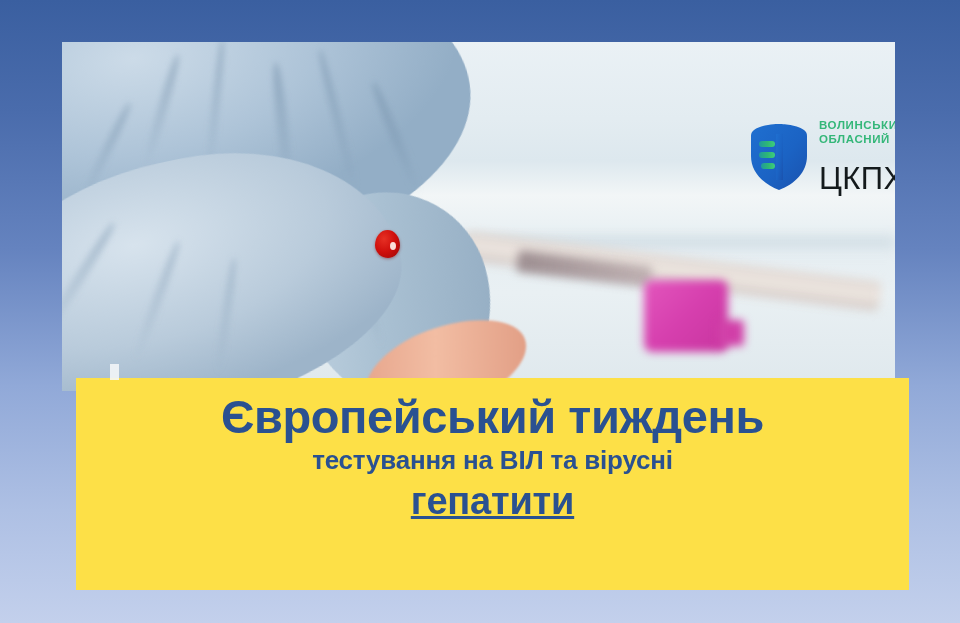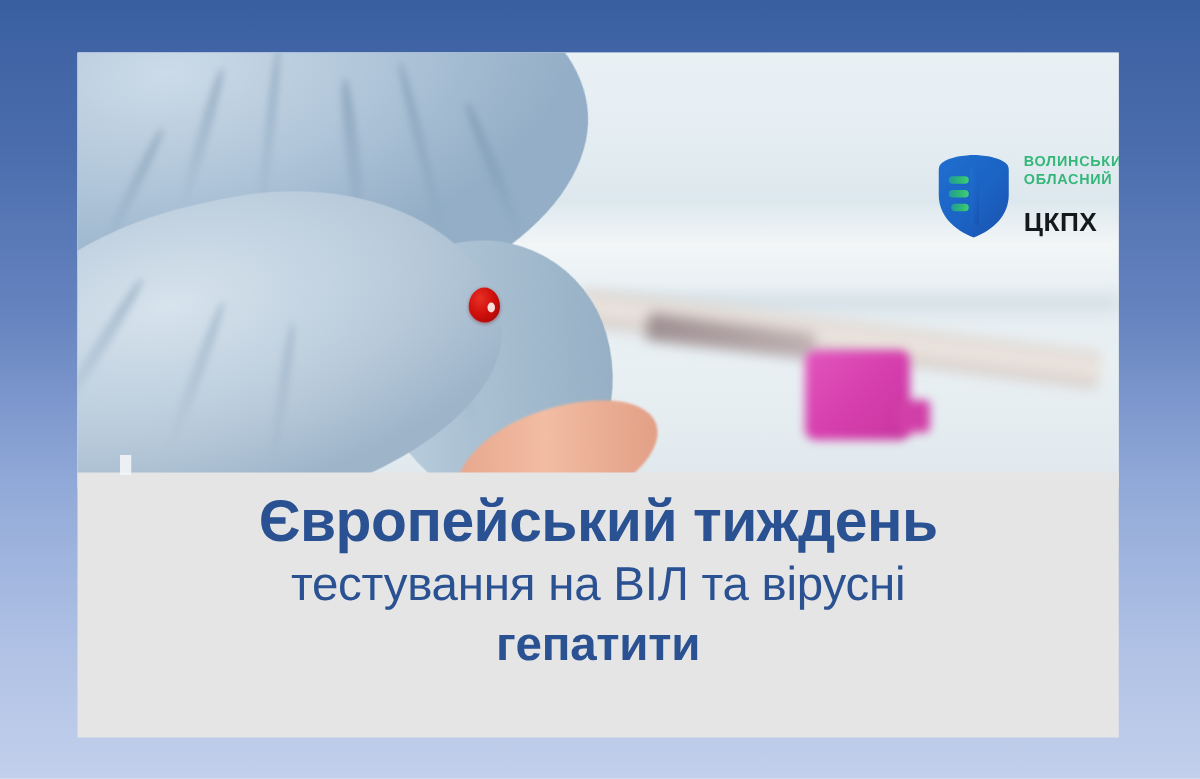--- a/index.html
+++ b/index.html
@@ -280,34 +280,34 @@
     margin-bottom: 2px;
   }
   .logo-sub2 {
     font-size: 11.5px;
     font-weight: bold;
     letter-spacing: 0.6px;
     color: #34b779;
     margin-bottom: 18px;
   }
   .logo-main {
-    font-size: 21px;
-    font-weight: bold;
+    font-size: 31px;
+    font-weight: normal;
     letter-spacing: 0.4px;
     color: #141a1c;
   }
 
   
   .text-panel {
     position: absolute;
-    left: 62px;
+    left: 76px;
     top: 378px;
     width: 833px;
     height: 212px;
-    background: #e5e5e5;
+    background: #fde047;
     display: flex;
     flex-direction: column;
     align-items: center;
     justify-content: flex-start;
     padding-top: 14px;
   }
   
   .panel-notch {
     position: absolute;
     left: 34px;
@@ -319,36 +319,37 @@
 
   .title-line1 {
     font-size: 47px;
     font-weight: bold;
     color: #2a5191;
     letter-spacing: -0.4px;
     line-height: 1.08;
     white-space: nowrap;
   }
   .title-line2 {
-    font-size: 38px;
-    font-weight: normal;
+    font-size: 26px;
+    font-weight: bold;
     color: #2a5191;
     letter-spacing: -0.2px;
     line-height: 1.22;
     margin-top: 2px;
     white-space: nowrap;
   }
   .title-line3 {
     font-size: 38px;
     font-weight: bold;
     color: #2a5191;
     letter-spacing: -0.2px;
     line-height: 1.22;
     margin-top: 2px;
     white-space: nowrap;
+    text-decoration: underline;
   }
 </style>
 </head>
 <body>
 
 <div id="poster">
 
   <div class="photo">
 
     <div class="bg-wall"></div>

